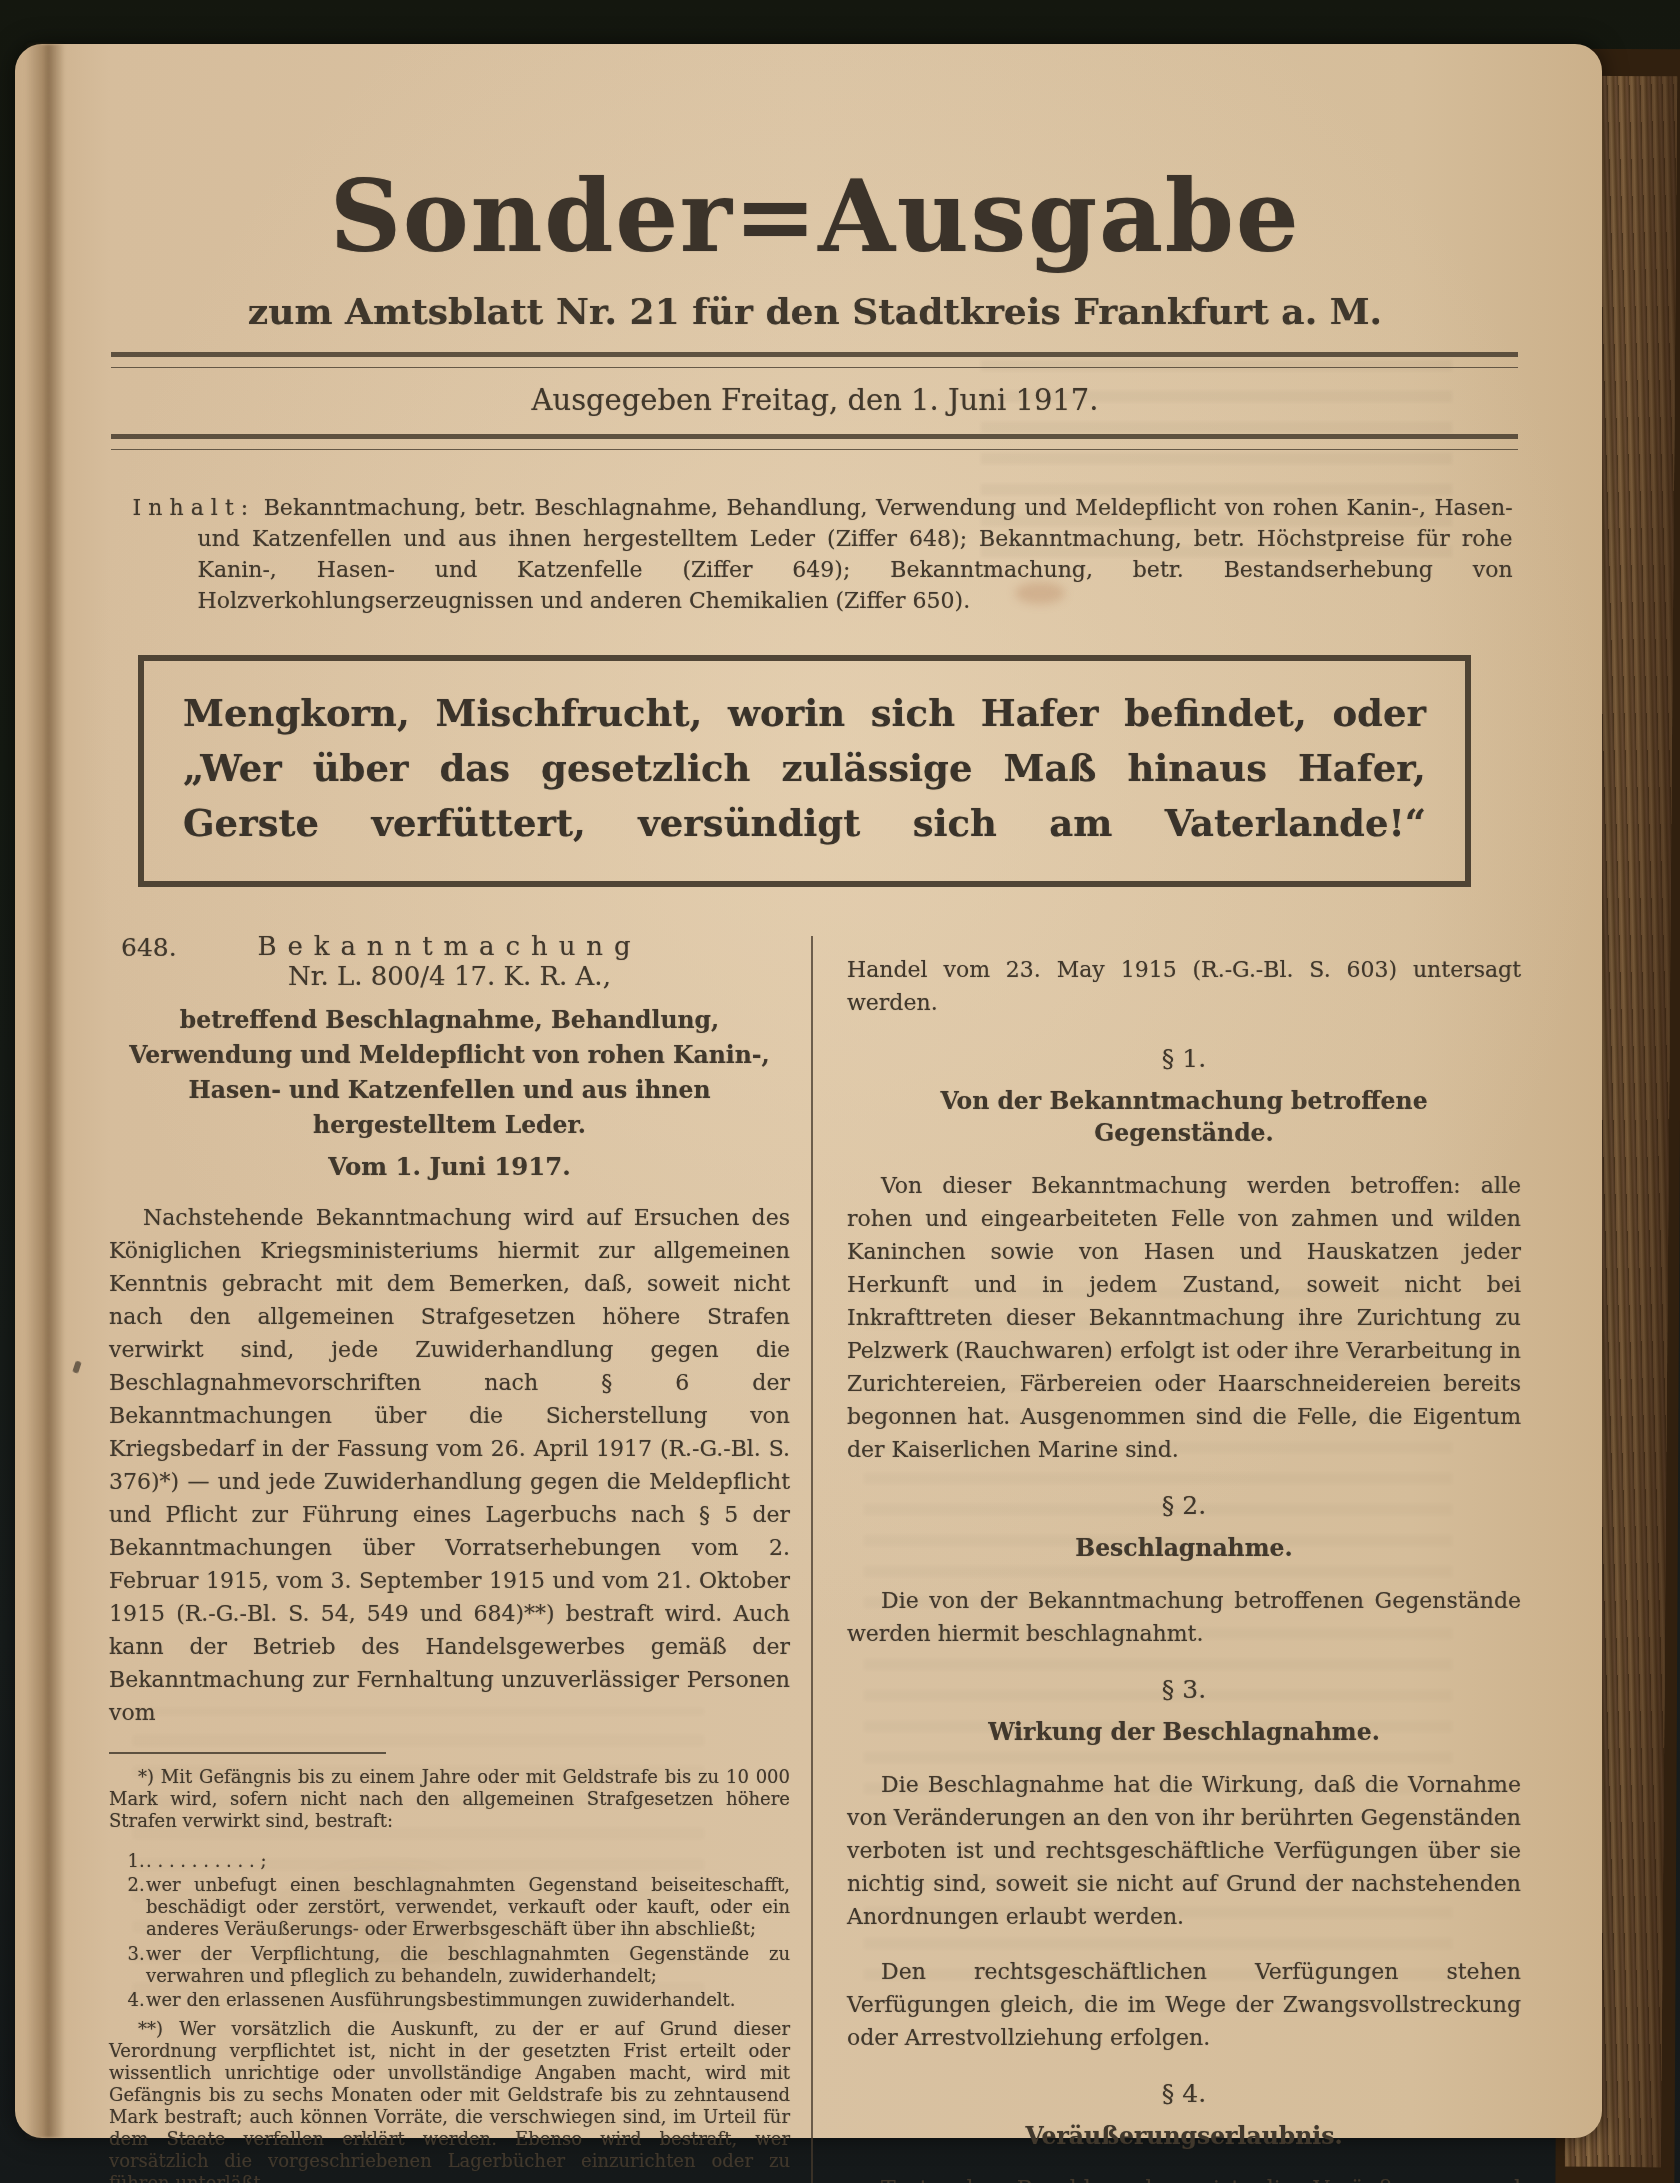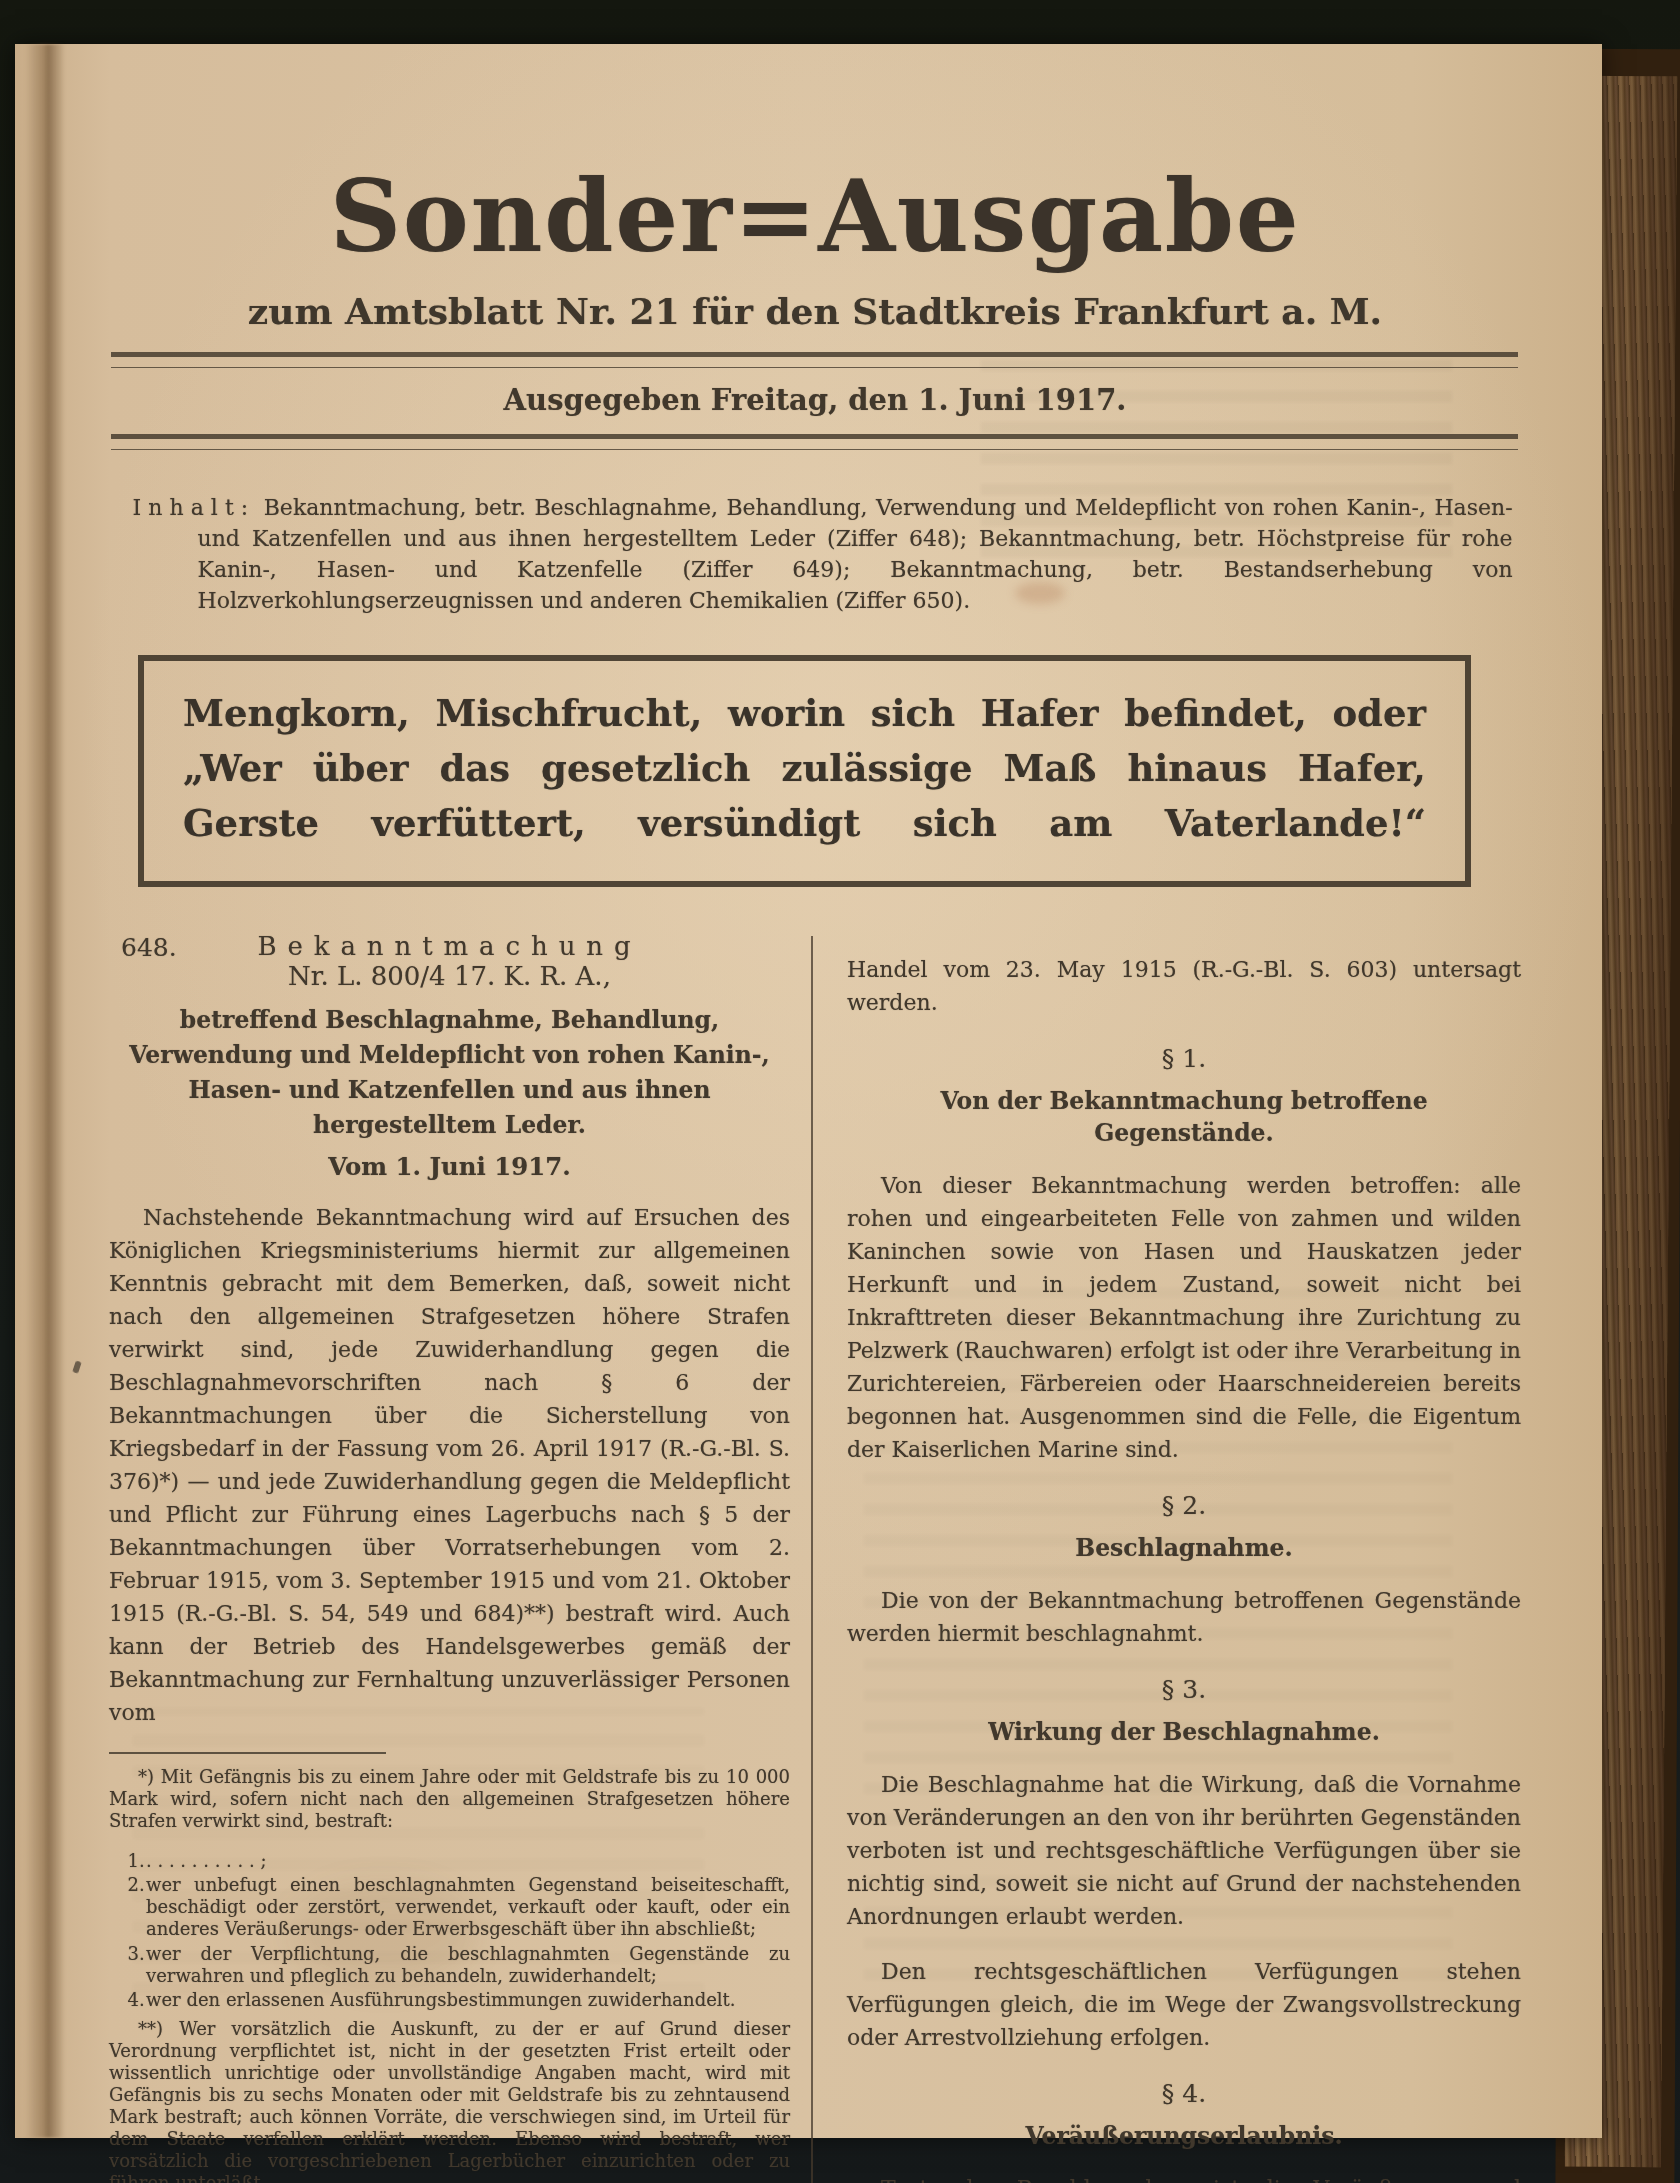--- a/index.html
+++ b/index.html
@@ -17,20 +17,21 @@
       repeating-linear-gradient(88deg,#7c5c3a 0px,#8d6d47 2.5px,#5e4326 5.9px,#73543a 8.4px,#4f381f 11px);
   }
   
   .page{
     position:absolute;left:15px;top:44px;width:1587px;height:2094px;
     background:
       radial-gradient(ellipse 1092px 1261px at 52% 34%, rgba(236,216,185,.55) 0%, rgba(236,216,185,0) 70%),
       linear-gradient(90deg,#c9ad89 0%,#d6bd9c 6%,#d9c2a2 50%,#d5bd9a 88%,#cbb08a 100%),
       #d6bd9c;
     box-shadow:0 0 23.5px rgba(0,0,0,.55);
+    border-radius:27px;
   }
   .gutter-crease{
     position:absolute;left:10px;top:0;width:39px;height:100%;
     background:linear-gradient(90deg,rgba(120,85,45,.0) 0%,rgba(105,72,36,.38) 45%,rgba(80,52,22,.5) 60%,rgba(120,85,45,.05) 100%);
     filter:blur(1.7px);
   }
   .stain{position:absolute;border-radius:50%;pointer-events:none;}
   .stain.s1{left:1000px;top:538px;width:50px;height:22px;background:rgba(160,90,50,.22);filter:blur(5px);}
   .stain.s2{left:277px;top:1840px;width:185px;height:101px;background:rgba(120,90,50,.10);filter:blur(15px);}
   .bleed{position:absolute;pointer-events:none;opacity:.5;filter:blur(1.7px);
@@ -41,21 +42,21 @@
 
   .content{
     position:absolute;left:94px;top:0;width:1412px;color:#41382c;
     text-shadow:0 0 1px rgba(65,56,44,.5);
     filter:blur(0.2px);
   }
   .masthead{padding-top:123px;text-align:center;}
   .mast-title{font-weight:bold;font-size:99px;line-height:1;letter-spacing:1.7px;color:#3b332a;}
   .mast-subtitle{margin-top:25px;font-weight:bold;font-size:36px;line-height:1.15;color:#3f372c;}
   .rule-double{margin:20px 3.4px 0 1.7px;height:10px;border-top:5px solid rgba(72,62,48,.85);border-bottom:1.7px solid rgba(72,62,48,.8);}
-  .dateline{margin-top:15px;font-weight:bold;font-size:29px;}
+  .dateline{margin-top:15px;font-weight:normal;font-size:29px;}
   .rule-double.second{margin-top:17px;}
 
   .inhalt{margin:42px 8.4px 0 23.5px;font-size:22px;line-height:31px;text-align:justify;padding-left:65px;text-indent:-65px;}
   .inhalt-label{letter-spacing:.32em;}
 
   .quote-box{
     margin:39px 50px 0 29px;border:6.7px solid rgba(64,54,41,.9);
     padding:25px 39px 30px 39px;
   }
   .quote-line{font-weight:bold;font-size:37px;line-height:55px;color:#3a332a;

